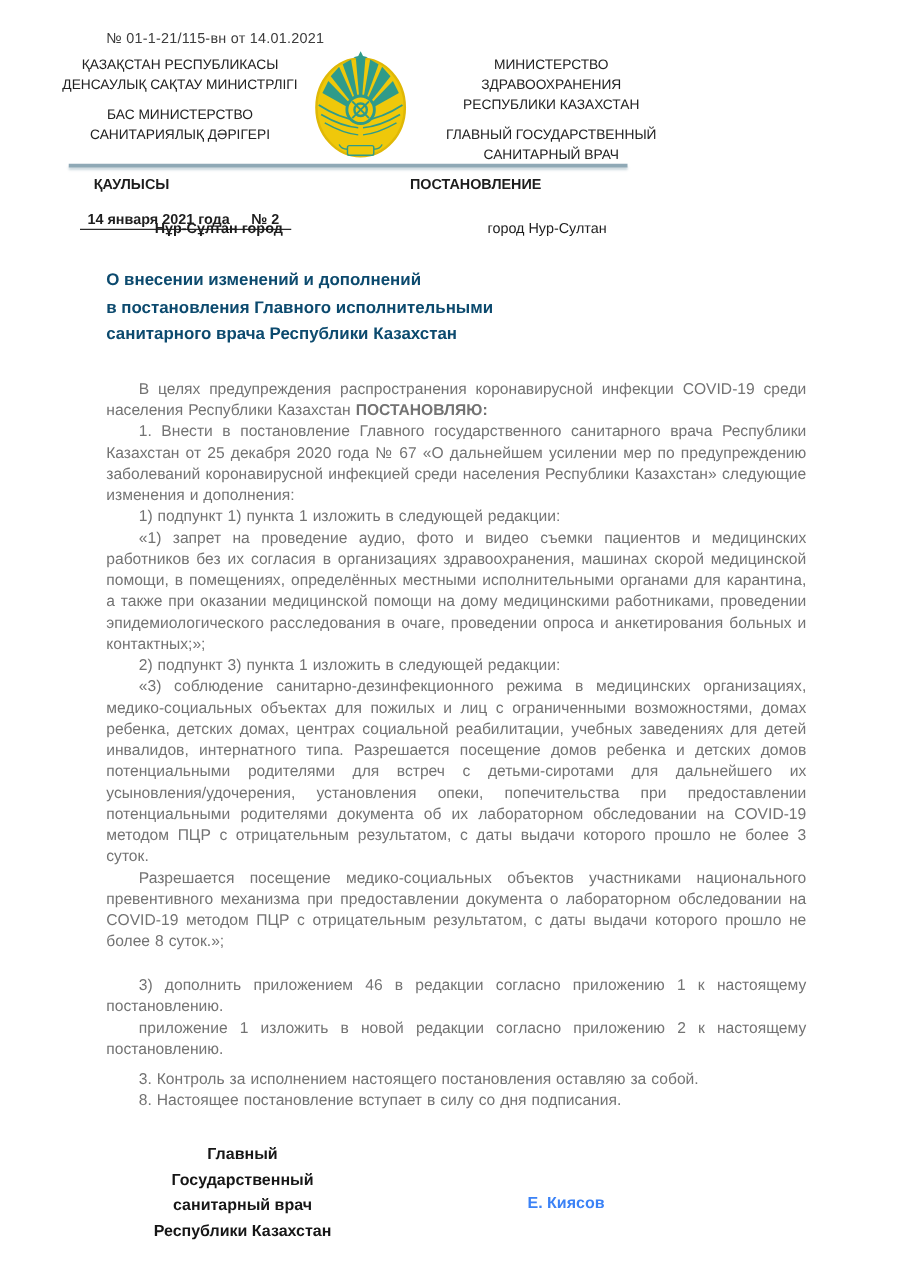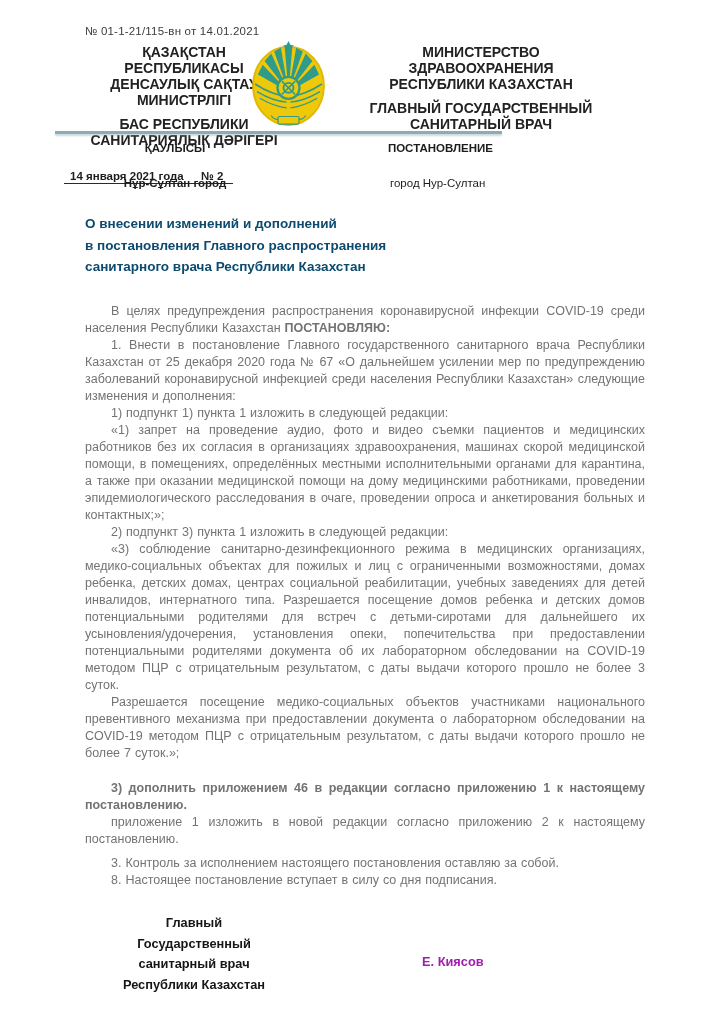--- a/index.html
+++ b/index.html
@@ -13,37 +13,37 @@
     overflow: hidden;
   }
   .abs { position: absolute; }
 
   
   .doc-number {
     left: 85px; top: 25px;
     font-size: 11.5px; color: #3c3c3c; letter-spacing: .2px;
   }
   .hdr-col {
-    font-size: 14px; font-weight: bold; line-height: 16px;
-    text-align: center; color: #222; margin-left: 40px;
+    font-size: 11px; font-weight: normal; line-height: 16px;
+    text-align: center; color: #222;
   }
   .hdr-left  { left: 45px;  top: 44px; width: 198px; }
   .hdr-right { left: 322px; top: 44px; width: 238px; }
   .hdr-gap { height: 8px; }
 
   .emblem-box { left: 250px; top: 40px; width: 77px; height: 88px; }
 
   .rule {
     left: 55px; top: 131px; width: 447px; height: 3px;
     background: var(--rule, #8fa9b6);
     box-shadow: 0 2px 2px rgba(143,169,182,.45);
   }
 
-  .kaulysy        { left: 75px;  top: 142px; width: 200px; text-align: center; font-size: 11.5px; font-weight: bold; }
-  .postanovlenie  { left: 328px; top: 142px; width: 165px; text-align: right; font-size: 11.5px; font-weight: bold; }
+  .kaulysy        { left: 75px;  top: 142px; width: 200px; text-align: left; font-size: 11.5px; font-weight: bold; }
+  .postanovlenie  { left: 328px; top: 142px; width: 165px; text-align: left; font-size: 11.5px; font-weight: bold; }
   .date-line {
     left: 64px; top: 158px; font-size: 11.5px; font-weight: bold;
     border-bottom: 1.6px solid #2a2a2a; padding: 0 10px 1px 6px; margin-top: 12px;
   }
   .date-line .num { margin-left: 14px; }
   .city-kk { left: 75px;  top: 177px; width: 200px; text-align: center; font-size: 11.5px; font-weight: bold; }
   .city-ru { left: 390px; top: 177px; font-size: 11.5px; font-weight: normal; }
 
   
   .title {
@@ -54,46 +54,46 @@
   
   .body-text {
     left: 85px; top: 303px; width: 560px;
     font-size: 12.5px; line-height: 17px; color: #737373;
   }
   .para {
     margin: 0; text-align: justify; text-indent: 26px;
     word-spacing: .5px;
   }
   .b { font-weight: bold; }
-  .gap-lg { margin-top: 18px; font-weight: bold; }
+  .gap-lg { margin-top: 18px; }
   .gap-sm { margin-top: 7px; }
 
   
   .sig-block {
     left: 108px; top: 913px; width: 172px;
     font-size: 12.8px; font-weight: bold; line-height: 20.5px;
     text-align: center; color: #161616;
   }
   .sig-name {
     left: 422px; top: 954px;
-    font-size: 12.8px; font-weight: bold; color: #a21caf;
+    font-size: 12.8px; font-weight: bold; color: #3b82f6;
   }
 </style>
 </head>
 <body>
 
 <div class="page">
 
   <div class="abs doc-number">№ 01-1-21/115-вн от 14.01.2021</div>
 
   <div class="abs hdr-col hdr-left">
     <div>ҚАЗАҚСТАН РЕСПУБЛИКАСЫ</div>
     <div>ДЕНСАУЛЫҚ САҚТАУ  МИНИСТРЛІГІ</div>
     <div class="hdr-gap"></div>
-    <div>БАС РЕСПУБЛИКИ</div>
+    <div>БАС МИНИСТЕРСТВО</div>
     <div>САНИТАРИЯЛЫҚ  ДӘРІГЕРІ</div>
   </div>
 
   <div class="abs emblem-box">
     <svg width="77" height="88" viewBox="0 0 80 92" xmlns="http://www.w3.org/2000/svg">
       <ellipse cx="40" cy="48" rx="37" ry="41" fill="#efc80a"></ellipse>
       <ellipse cx="40" cy="48" rx="37" ry="41" fill="none" stroke="#e0b806" stroke-width="2"></ellipse>
 
       <path d="M5,46 Q22,57 38,59" fill="none" stroke="#2f9b8a" stroke-width="1.6"></path>
       <path d="M7,54 Q24,64 38,65" fill="none" stroke="#2f9b8a" stroke-width="1.4"></path>
@@ -140,32 +140,32 @@
   <div class="abs date-line">
     <span>14 января 2021 года</span>
     <span class="num">№ 2</span>
   </div>
 
   <div class="abs city-kk">Нұр-Сұлтан город</div>
   <div class="abs city-ru">город Нур-Султан</div>
 
   <div class="abs title">
     <div>О внесении изменений и дополнений</div>
-    <div>в постановления Главного распространения</div>
+    <div>в постановления Главного исполнительными</div>
     <div>санитарного врача Республики Казахстан</div>
   </div>
 
   <div class="abs body-text">
     <p class="para"><span>В целях предупреждения распространения коронавирусной инфекции COVID-19 среди населения Республики Казахстан</span> <span class="b">ПОСТАНОВЛЯЮ:</span></p>
     <p class="para">1. Внести в постановление Главного государственного санитарного врача Республики Казахстан от 25 декабря 2020 года № 67 «О дальнейшем усилении мер по предупреждению заболеваний коронавирусной инфекцией среди населения Республики Казахстан» следующие изменения и дополнения:</p>
     <p class="para">1) подпункт 1) пункта 1 изложить в следующей редакции:</p>
     <p class="para">«1) запрет на проведение аудио, фото и видео съемки пациентов и медицинских работников без их согласия в организациях здравоохранения, машинах скорой медицинской помощи, в помещениях, определённых местными исполнительными органами для карантина, а также при оказании медицинской помощи на дому медицинскими работниками, проведении эпидемиологического расследования в очаге, проведении опроса и анкетирования больных и контактных;»;</p>
     <p class="para">2) подпункт 3) пункта 1 изложить в следующей редакции:</p>
     <p class="para">«3) соблюдение санитарно-дезинфекционного режима в медицинских организациях, медико-социальных объектах для пожилых и лиц с ограниченными возможностями, домах ребенка, детских домах, центрах социальной реабилитации, учебных заведениях для детей инвалидов, интернатного типа. Разрешается посещение домов ребенка и детских домов потенциальными родителями для встреч с детьми-сиротами для дальнейшего их усыновления/удочерения, установления опеки, попечительства при предоставлении потенциальными родителями документа об их лабораторном обследовании на COVID-19 методом ПЦР с отрицательным результатом, с даты выдачи которого прошло не более 3 суток.</p>
-    <p class="para">Разрешается посещение медико-социальных объектов участниками национального превентивного механизма при предоставлении документа о лабораторном обследовании на COVID-19 методом ПЦР с отрицательным результатом, с даты выдачи которого прошло не более 7 суток.»;</p>
+    <p class="para">Разрешается посещение медико-социальных объектов участниками национального превентивного механизма при предоставлении документа о лабораторном обследовании на COVID-19 методом ПЦР с отрицательным результатом, с даты выдачи которого прошло не более 8 суток.»;</p>
     <p class="para gap-lg">3) дополнить приложением 46 в редакции согласно приложению 1 к настоящему постановлению.</p>
     <p class="para">приложение 1 изложить в новой редакции согласно приложению 2 к настоящему постановлению.</p>
     <p class="para gap-sm">3. Контроль за исполнением настоящего постановления оставляю за собой.</p>
     <p class="para">8. Настоящее постановление вступает в силу со дня подписания.</p>
   </div>
 
   <div class="abs sig-block">
     <div>Главный Государственный</div>
     <div>санитарный врач</div>
     <div>Республики  Казахстан</div>

